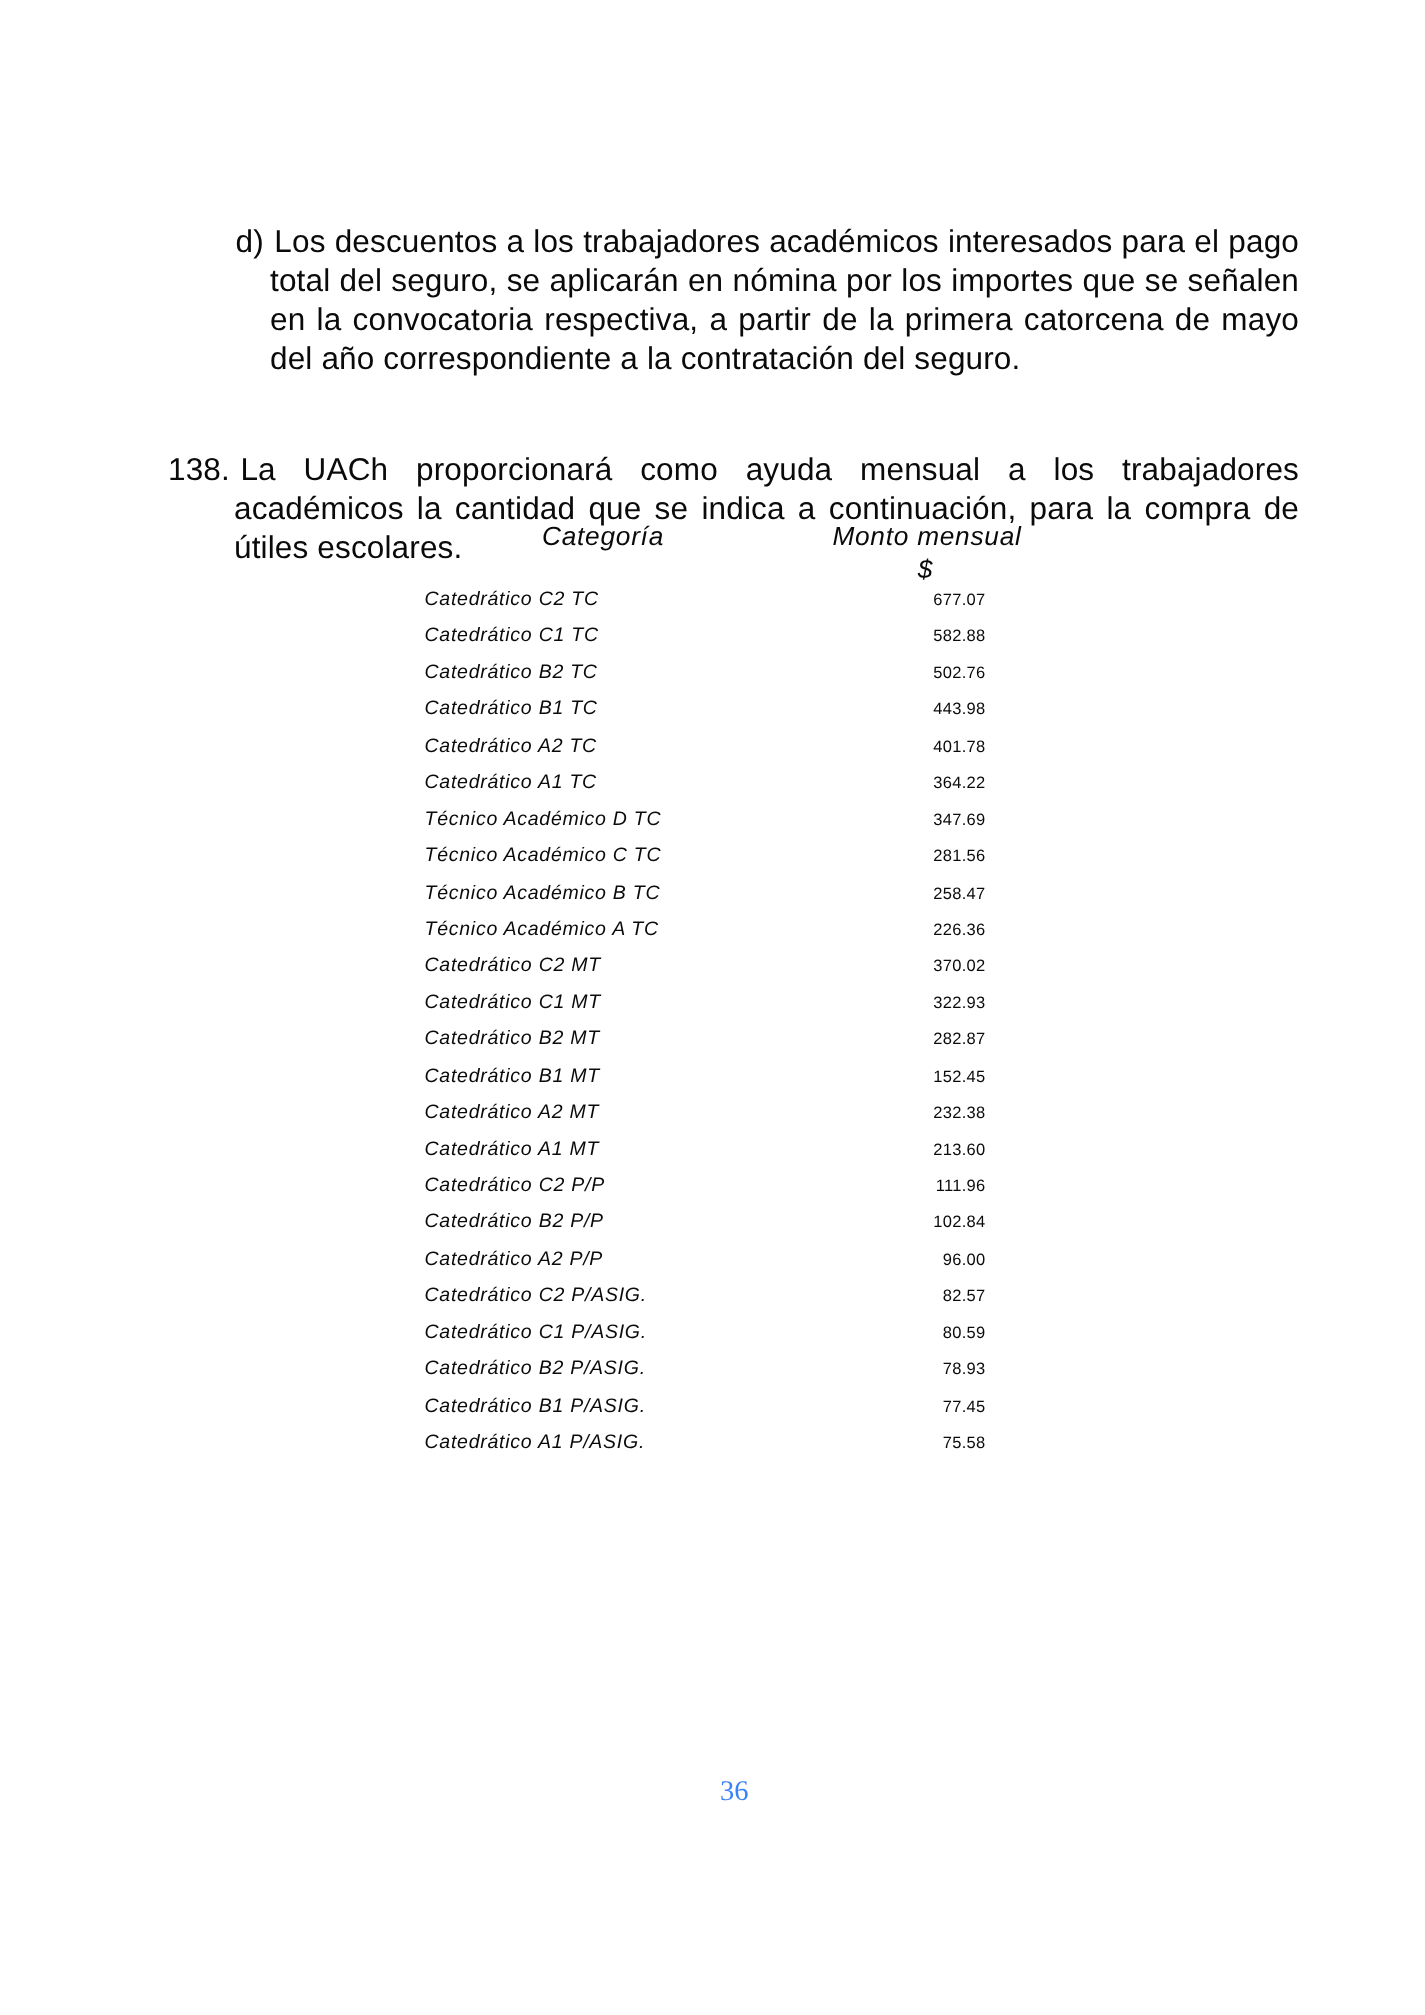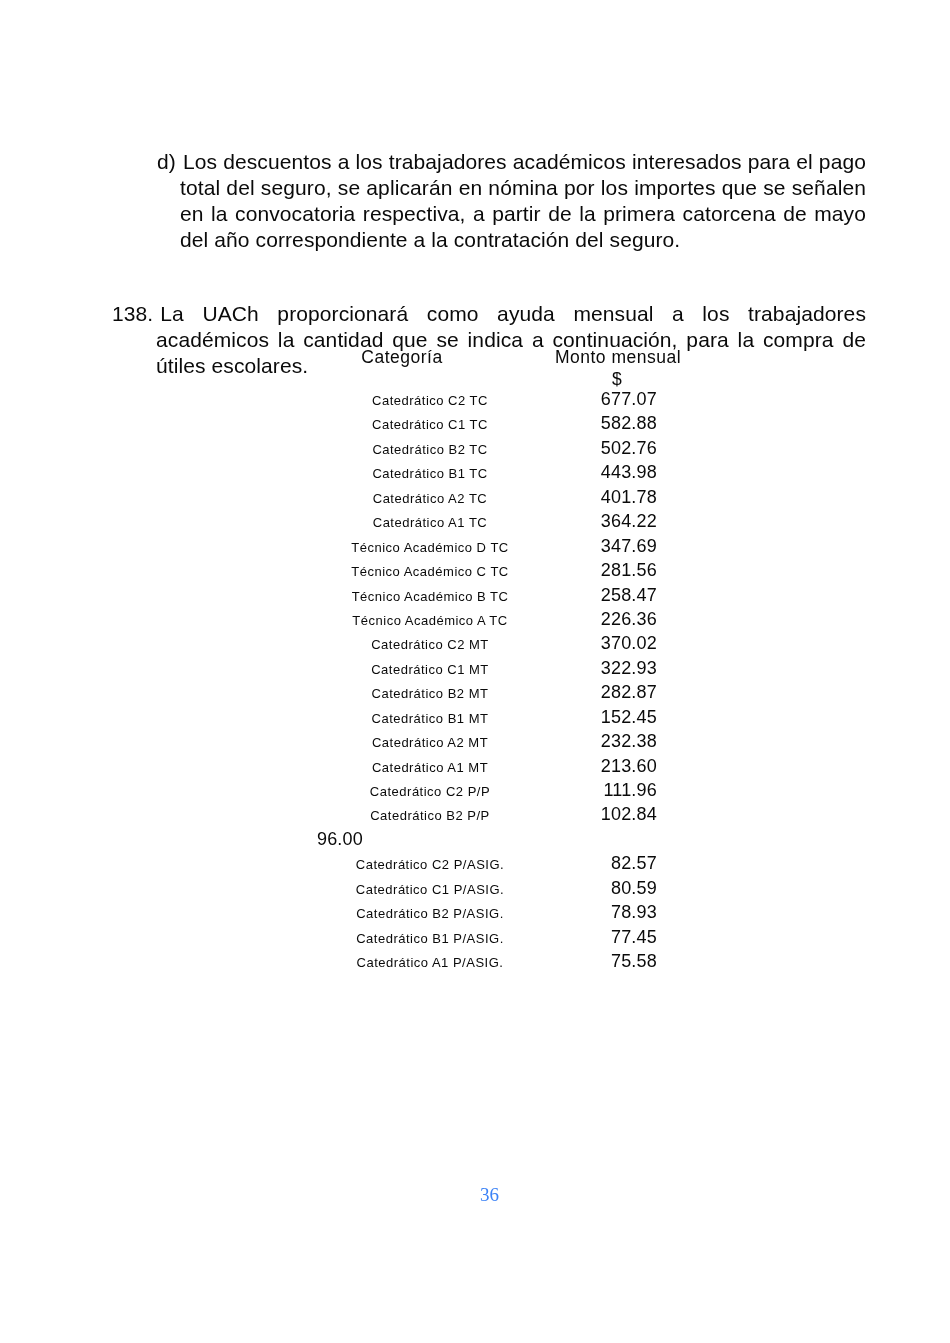--- a/index.html
+++ b/index.html
@@ -33,22 +33,22 @@
     top: 301px;
     width: 754px;
     padding-left: 44px;
     text-indent: -44px;
   }
   .para .label { margin-right: 7px; }
 
   
   .comic {
     font-family: "Liberation Sans", sans-serif;
+    font-style: italic;
     letter-spacing: 0.5px;
-    text-align: center;
   }
   .thead-cat {
     position: absolute;
     top: 347px;
     left: 402px;
     transform: translateX(-50%);
     font-size: 17.5px;
     white-space: nowrap;
   }
   .thead-amt {
@@ -80,21 +80,21 @@
   }
   .trow .cat {
     flex: 1;
     font-size: 13px;
     white-space: nowrap;
   }
   .trow .amt {
     width: 80px;
     text-align: right;
     font-style: normal;
-    font-size: 18px;
+    font-size: 11px;
     letter-spacing: 0.2px;
     font-family: "Liberation Sans", sans-serif;
   }
   
   .page-number {
     position: absolute;
     top: 1184px;
     left: 480px;
     font-family: "Liberation Serif", serif;
     font-size: 19px;
@@ -185,20 +185,21 @@
       </div>
       <div class="trow">
         <span class="cat comic">Catedrático C2 P/P</span>
         <span class="amt">111.96</span>
       </div>
       <div class="trow">
         <span class="cat comic">Catedrático B2 P/P</span>
         <span class="amt">102.84</span>
       </div>
       <div class="trow">
+        <span class="cat comic">Catedrático A2 P/P</span>
         <span class="amt">96.00</span>
       </div>
       <div class="trow">
         <span class="cat comic">Catedrático C2 P/ASIG.</span>
         <span class="amt">82.57</span>
       </div>
       <div class="trow">
         <span class="cat comic">Catedrático C1 P/ASIG.</span>
         <span class="amt">80.59</span>
       </div>

